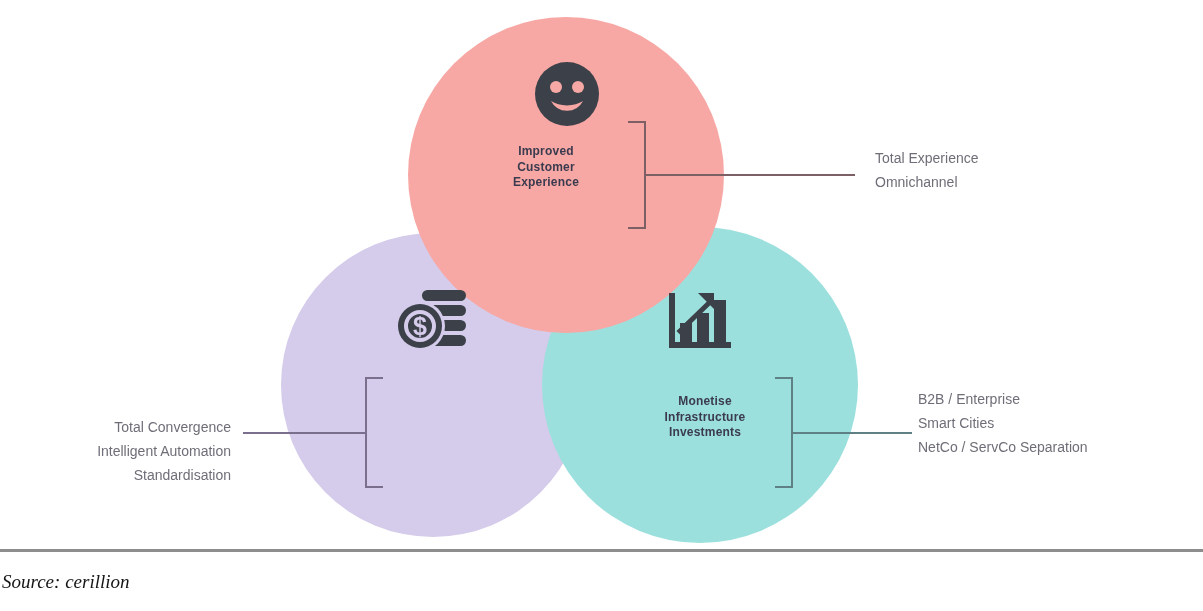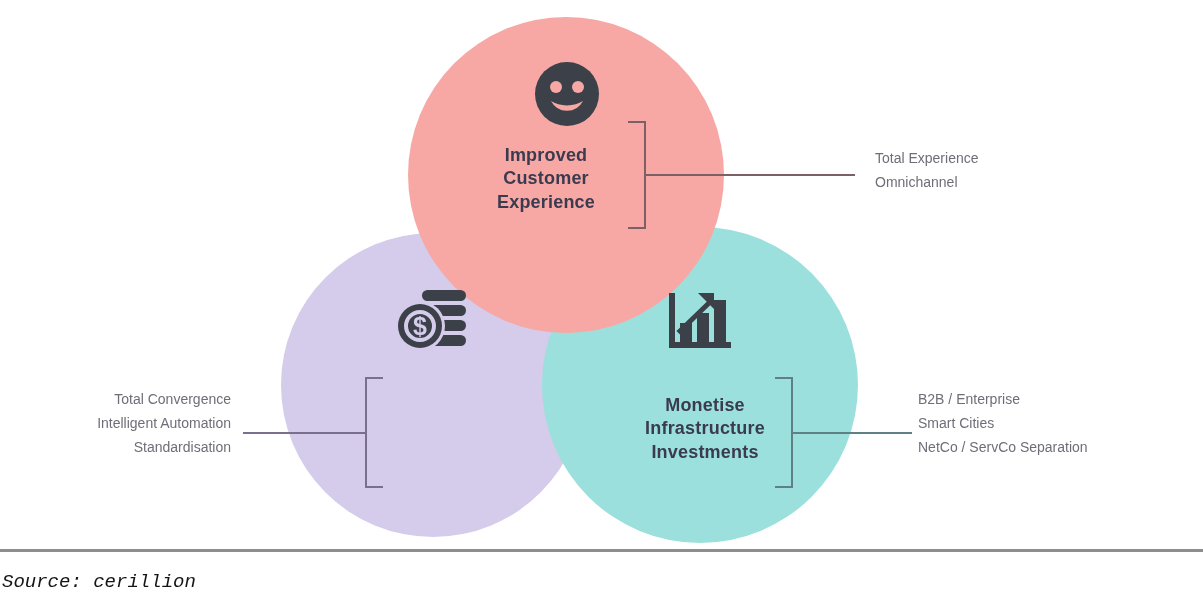--- a/index.html
+++ b/index.html
@@ -17,50 +17,50 @@
 
   
   .icon{position:absolute;}
   .icon svg{display:block;}
 
   
   .circle-label{
     position:absolute;
     text-align:center;
     font-weight:bold;
-    font-size:18px;
+    font-size:12px;
     line-height:1.30;
     color:#3b3b4f;
     letter-spacing:.2px;
     white-space:pre-line;
   }
 
   
   .outer-text{
     position:absolute;
     font-size:14px;
     line-height:1.70;
     color:#6e6e78;
     white-space:pre-line;
   }
-  .outer-text.right-align{text-align:right;}
+  .outer-text.right-align{text-align:right;margin-top:28px;}
   .outer-text.left-align{text-align:left;}
 
   
   .conn-svg{position:absolute;left:0;top:0;width:1203px;height:611px;pointer-events:none;}
 
   
   .footer-rule{
     position:absolute;left:0;top:549px;width:1203px;height:3px;
     background:#8d8d8d;
   }
   .footer-src{
     position:absolute;left:2px;top:571px;
     font-style:italic;font-size:19px;color:#151515;
-    font-family:Liberation Mono, monospace;
+    font-family:Liberation Serif, serif;
   }
 </style>
 </head>
 <body>
 
 <div id="stage">
 
   <svg class="venn-svg" viewBox="0 0 1203 611">
     <defs>
       <filter id="blendmul" x="-20%" y="-20%" width="140%" height="140%" color-interpolation-filters="sRGB"></filter>

